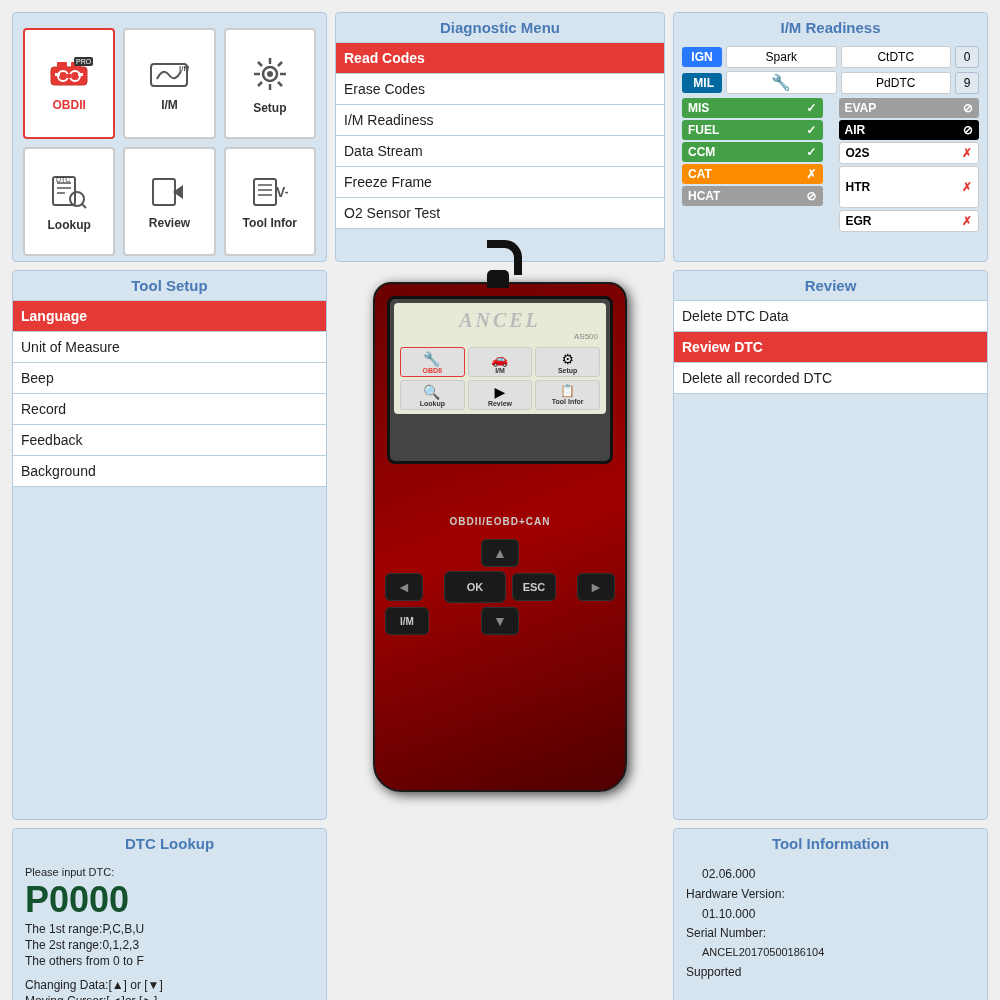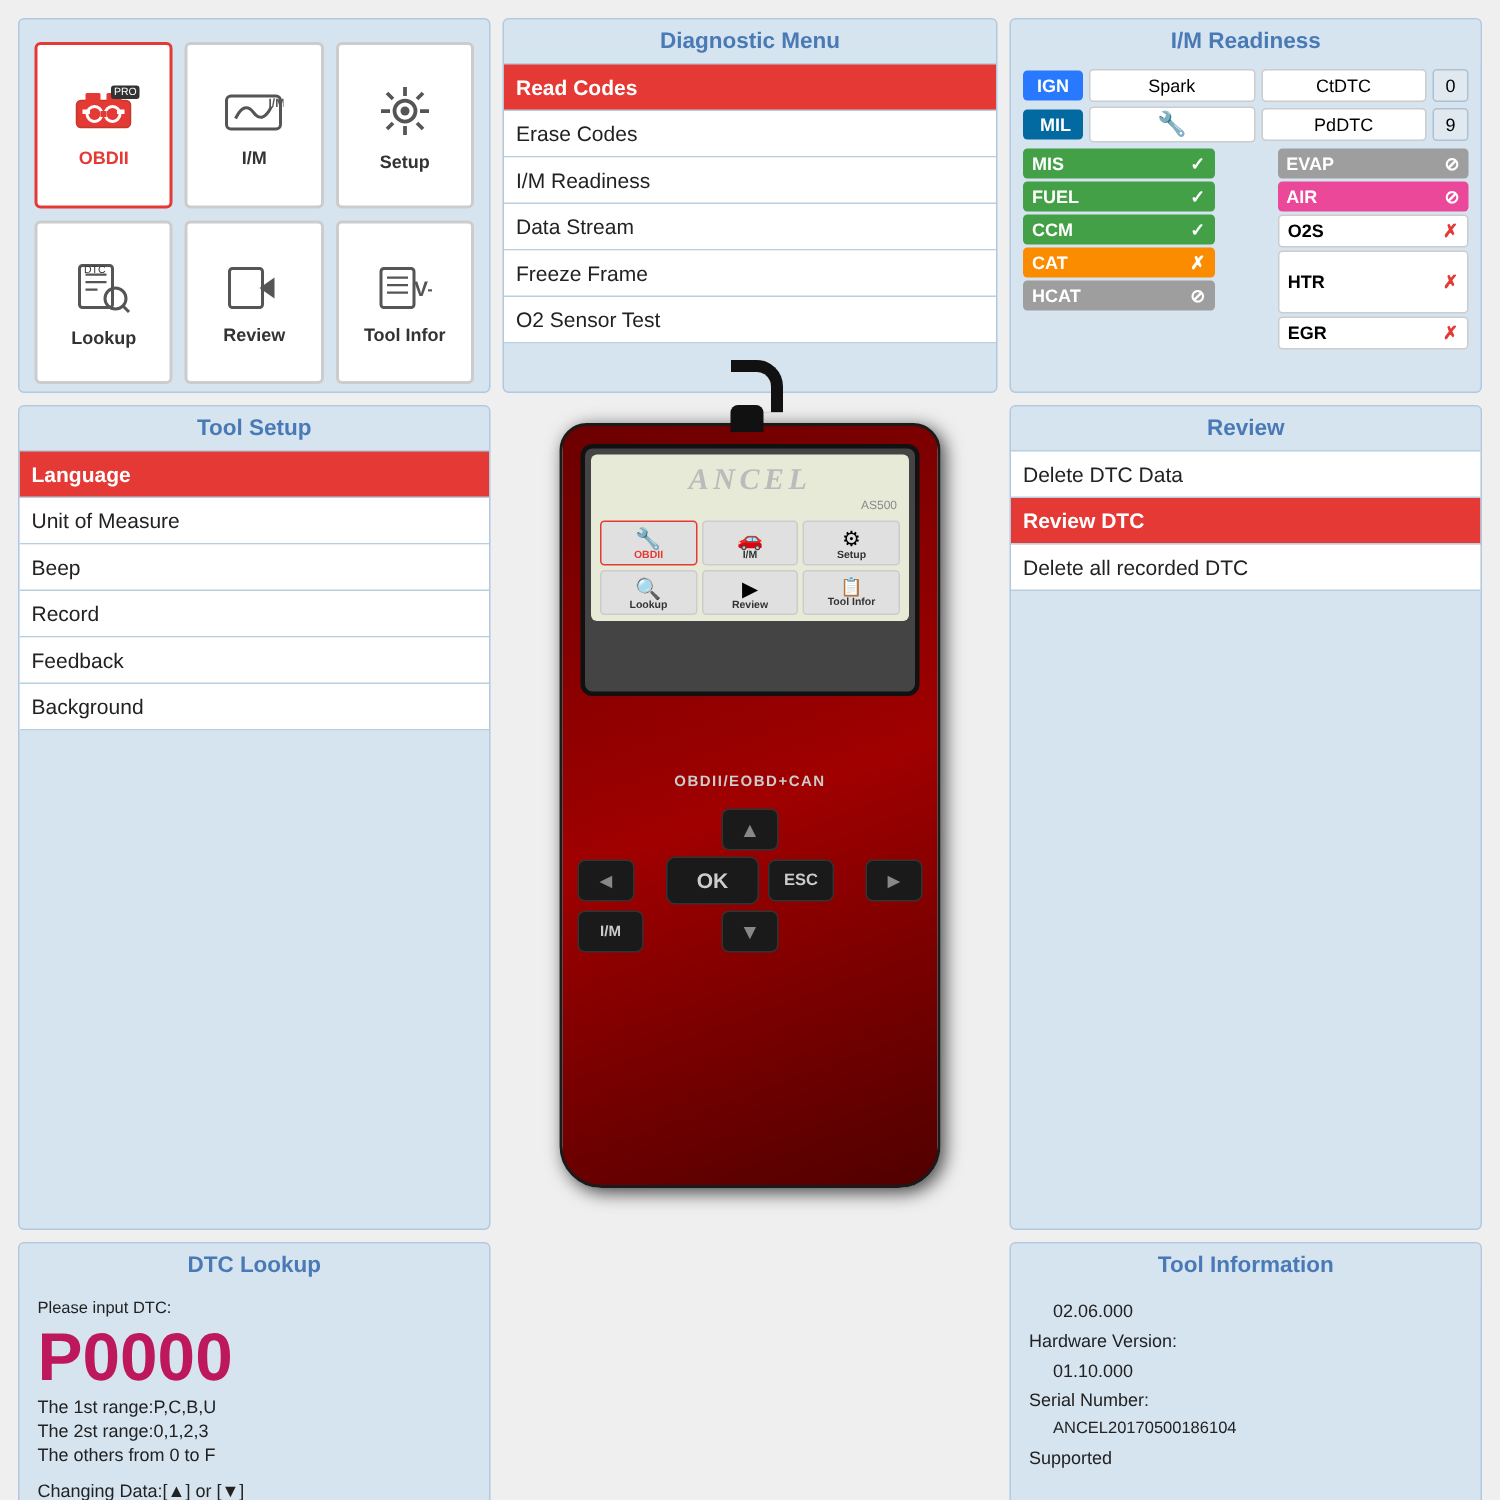--- a/index.html
+++ b/index.html
@@ -86,22 +86,22 @@
     }
 
     .menu-grid-item.active .item-label {
       color: #e53935;
     }
 
     
     
 
     .dtc-code {
-      color: #be185d;
-      font-size: 45px;
+      color: #14532d;
+      font-size: 36px;
       font-weight: bold;
       line-height: 1;
       margin: 4px 0;
     }
 
     .dtc-text {
       color: #222;
       font-size: 12px;
       margin-bottom: 2px;
     }
@@ -269,21 +269,21 @@
           <div style="background:#e0e8f0;border:1px solid #b0c0d0;font-size:12px;padding:3px 6px;border-radius:3px;min-width:24px;text-align:center;">0</div>
         </div>
 
         <div style="display:flex; gap:4px; align-items:center; margin-bottom:4px;">
           <div style="background:#0369a1;color:white;font-weight:bold;font-size:12px;padding:3px 8px;border-radius:3px;min-width:40px;text-align:right;">MIL</div>
           <div style="background:white;border:1px solid #ccc;font-size:16px;padding:1px 8px;border-radius:3px;flex:1;text-align:center;">🔧</div>
           <div style="background:white;border:1px solid #ccc;font-size:12px;padding:3px 8px;border-radius:3px;flex:1;text-align:center;">PdDTC</div>
           <div style="background:#e0e8f0;border:1px solid #b0c0d0;font-size:12px;padding:3px 6px;border-radius:3px;min-width:24px;text-align:center;">9</div>
         </div>
 
-        <div style="display:grid;grid-template-columns:1fr 10px 1fr;gap:16px;">
+        <div style="display:grid;grid-template-columns:1fr 10px 1fr;gap:3px;">
 
           <div>
             <div style="display:flex;justify-content:space-between;align-items:center;background:#43a047;color:white;font-weight:bold;font-size:12px;padding:3px 6px;border-radius:3px;margin-bottom:2px;">
               <span>MIS</span>
                 <span>✓</span>
             </div>
             <div style="display:flex;justify-content:space-between;align-items:center;background:#43a047;color:white;font-weight:bold;font-size:12px;padding:3px 6px;border-radius:3px;margin-bottom:2px;">
               <span>FUEL</span>
                 <span>✓</span>
             </div>
@@ -300,21 +300,21 @@
                 <span>⊘</span>
             </div>
           </div>
           <div></div>
 
           <div>
             <div style="display:flex;justify-content:space-between;align-items:center;background:#9e9e9e;color:white;font-weight:bold;font-size:12px;padding:3px 6px;border-radius:3px;margin-bottom:2px;">
               <span>EVAP</span>
                 <span>⊘</span>
             </div>
-            <div style="display:flex;justify-content:space-between;align-items:center;background:#ec4899;color:white;font-weight:bold;font-size:12px;padding:3px 6px;border-radius:3px;margin-bottom:2px;">
+            <div style="display:flex;justify-content:space-between;align-items:center;background:#000000;color:white;font-weight:bold;font-size:12px;padding:3px 6px;border-radius:3px;margin-bottom:2px;">
               <span>AIR</span>
                 <span>⊘</span>
             </div>
             <div style="display:flex;justify-content:space-between;align-items:center;background:white;border:1px solid #ccc;font-weight:bold;font-size:12px;padding:3px 6px;border-radius:3px;margin-bottom:2px;">
               <span>O2S</span>
                 <span style="color:#e53935;">✗</span>
             </div>
             <div style="display:flex;justify-content:space-between;align-items:center;background:white;border:1px solid #ccc;font-weight:bold;font-size:12px;padding:13px 6px;border-radius:3px;margin-bottom:2px;">
               <span>HTR</span>
                 <span style="color:#e53935;">✗</span>
@@ -390,21 +390,21 @@
 
           <div style="position:absolute;top:255px;left:10px;right:10px;">
 
             <div style="display:flex;justify-content:center;margin-bottom:4px;">
               <div style="width:38px;height:28px;background:#1a1a1a;border-radius:5px;display:flex;align-items:center;justify-content:center;color:#888;font-size:14px;border:1px solid #333;cursor:pointer;">▲</div>
             </div>
 
             <div style="display:flex;justify-content:space-between;align-items:center;margin-bottom:4px;">
               <div style="width:38px;height:28px;background:#1a1a1a;border-radius:5px;display:flex;align-items:center;justify-content:center;color:#888;font-size:14px;border:1px solid #333;cursor:pointer;">◄</div>
               <div style="display:flex;gap:6px;align-items:center;">
-                <div style="width:62px;height:32px;background:#1a1a1a;border-radius:6px;display:flex;align-items:center;justify-content:center;color:#ccc;font-weight:bold;font-size:14px;border:1px solid #333;cursor:pointer;">OK</div>
+                <div style="width:62px;height:32px;background:#1a1a1a;border-radius:6px;display:flex;align-items:center;justify-content:center;color:#ccc;font-weight:bold;font-size:11px;border:1px solid #333;cursor:pointer;">OK</div>
                 <div style="width:44px;height:28px;background:#1a1a1a;border-radius:5px;display:flex;align-items:center;justify-content:center;color:#ccc;font-size:11px;font-weight:bold;border:1px solid #333;cursor:pointer;">ESC</div>
               </div>
               <div style="width:38px;height:28px;background:#1a1a1a;border-radius:5px;display:flex;align-items:center;justify-content:center;color:#888;font-size:14px;border:1px solid #333;cursor:pointer;">►</div>
             </div>
 
             <div style="display:flex;justify-content:space-between;align-items:center;">
               <div style="width:44px;height:28px;background:#1a1a1a;border-radius:5px;display:flex;align-items:center;justify-content:center;color:#ccc;font-size:10px;font-weight:bold;border:1px solid #333;cursor:pointer;">I/M</div>
               <div style="width:38px;height:28px;background:#1a1a1a;border-radius:5px;display:flex;align-items:center;justify-content:center;color:#888;font-size:14px;border:1px solid #333;cursor:pointer;">▼</div>
               <div style="width:44px;height:28px;"></div>
             </div>

